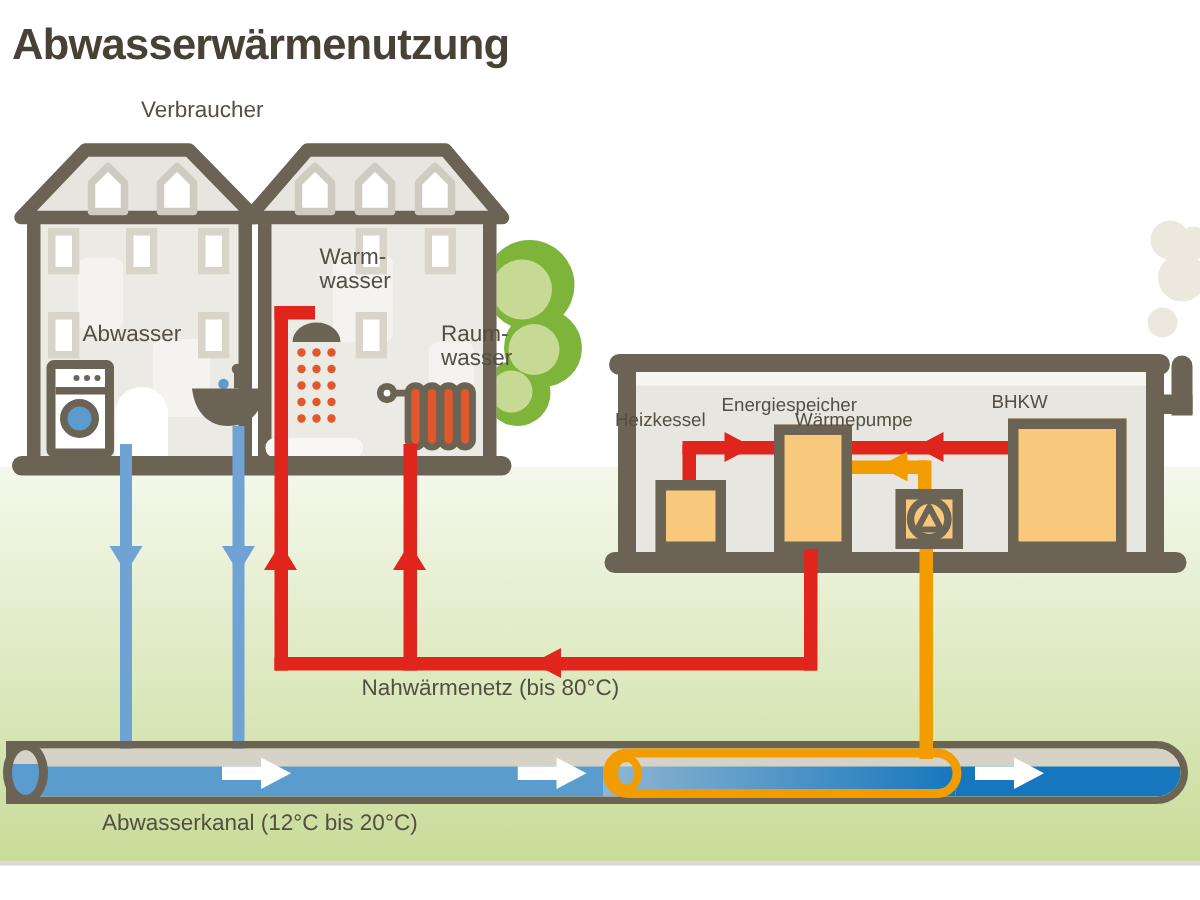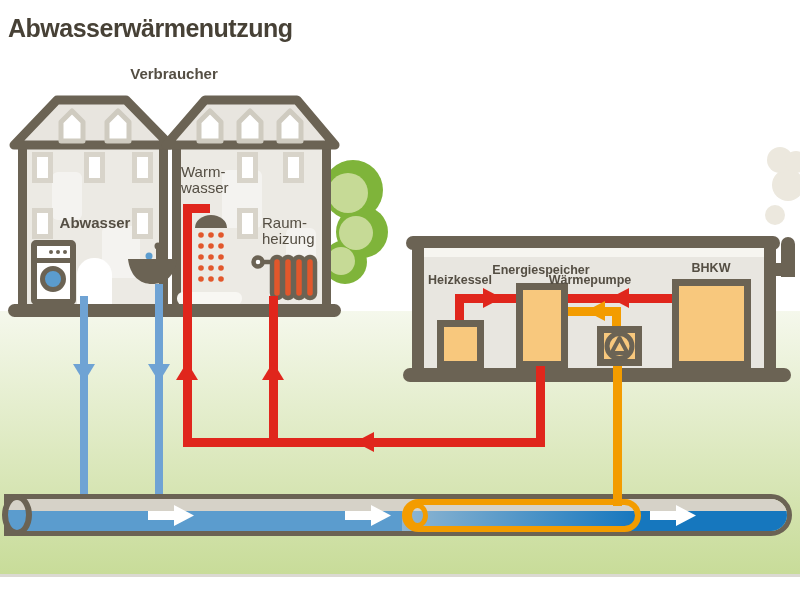--- a/index.html
+++ b/index.html
@@ -1,23 +1,23 @@
 <!DOCTYPE html>
 <html style="--outline-brown: #6B6354; --text: #544E43; --red: #E0261C; --orange: #F39C00; --warm-orange: #E2572B; --pipe-blue: #6FA3D4; --water-light: #5B9CCE; --water-dark: #1677BE; --box-fill: #F8C87D; --wall-fill: #ECEAE4; --roof-fill: #E8E5DF; --window-border: #D8D4CA; --interior-fill: #E8E6E0; --sewer-gray: #D6D2C8; --ground-top: #F5F8EC; --ground-bottom: #C8DC99; --tree-dark: #7FB43A; --tree-light: #C6DA96; --smoke: #ECE8DE;"><head>
 <meta charset="utf-8">
 <style>
   html,body{margin:0;padding:0;background:#fff;}
   #canvas{position:relative;width:800px;height:600px;background:#fff;overflow:hidden;
           font-family:"Liberation Sans","DejaVu Sans",sans-serif;color:var(--text,#544E43);}
   .abs{position:absolute;}
   .lbl{position:absolute;font-size:15px;color:var(--text,#544E43);white-space:nowrap;}
-  .ctr{text-align:center;font-weight:bold;}
-  .two-line{white-space:pre-line;line-height:16px;}
+  .ctr{text-align:left;}
+  .two-line{white-space:pre-line;line-height:16px;padding-left:32px;}
   .small-lbl{font-size:12.5px;}
-  #title{left:8px;top:14px;font-size:25px;font-weight:bold;color:#474136;letter-spacing:-.5px;}
+  #title{left:8px;top:14px;font-size:29px;font-weight:bold;color:#474136;letter-spacing:-.5px;}
   .ground{left:0;top:311px;width:800px;height:263px;
           background:linear-gradient(to bottom,var(--ground-top,#F5F8EC),var(--ground-bottom,#C8DC99));}
   .ground-edge{left:0;top:574px;width:800px;height:3px;background:#BDB9AD;opacity:.55;}
   .wall{background:var(--wall-fill,#ECEAE4);border-left:9px solid var(--outline-brown,#6B6354);
         border-right:9px solid var(--outline-brown,#6B6354);box-sizing:border-box;}
   .window{background:#fff;border:5px solid var(--window-border,#D8D4CA);box-sizing:border-box;width:21px;height:31px;}
   .patch{background:rgba(255,255,255,.45);border-radius:6px;}
   .basebar{background:var(--outline-brown,#6B6354);border-radius:7px;}
   .pipe-red{background:var(--red,#E0261C);}
   .pipe-orange{background:var(--orange,#F39C00);}
@@ -79,21 +79,21 @@
   <div class="abs window" style="left:237px;top:152px;"></div>
   <div class="abs window" style="left:283px;top:152px;"></div>
   <div class="abs window" style="left:237px;top:208px;"></div>
 
   <div class="abs" style="left:77px;top:258px;width:35px;height:47px;background:#fff;border-radius:17px 17px 0 0;"></div>
 
   <div class="lbl ctr" style="left:55px;top:214px;width:80px;">Abwasser</div>
   <div class="lbl two-line" style="left:181px;top:164px;">Warm-
 wasser</div>
   <div class="lbl two-line" style="left:262px;top:215px;">Raum-
-heizung</div>
+wasser</div>
 
   <div class="abs" style="left:31px;top:240px;width:45px;height:65px;background:#fff;border:6px solid var(--outline-brown,#6B6354);border-radius:5px;box-sizing:border-box;">
     <div class="abs" style="right:3px;top:4px;width:4px;height:4px;border-radius:50%;background:var(--outline-brown,#6B6354);"></div>
     <div class="abs" style="right:10px;top:4px;width:4px;height:4px;border-radius:50%;background:var(--outline-brown,#6B6354);"></div>
     <div class="abs" style="right:17px;top:4px;width:4px;height:4px;border-radius:50%;background:var(--outline-brown,#6B6354);"></div>
     <div class="abs" style="left:0;top:12px;width:33px;height:5px;background:var(--outline-brown,#6B6354);"></div>
     <div class="abs" style="left:3px;top:20px;width:26px;height:26px;border-radius:50%;background:var(--water-light,#5B9CCE);border:5px solid var(--outline-brown,#6B6354);box-sizing:border-box;"></div>
   </div>
 
   <svg class="abs" style="left:125px;top:240px;" width="55" height="50">
@@ -187,20 +187,21 @@
   <div class="abs pipe-red" style="left:183px;top:204px;width:9px;height:243px;"></div>
   <svg class="abs" style="left:194px;top:211px;" width="36" height="19">
     <path d="M1,17 A16,13 0 0 1 33,17 Z" fill="#6B6354"></path>
   </svg>
   <div class="abs pipe-red" style="left:269px;top:296px;width:9px;height:151px;"></div>
   <div class="abs pipe-red" style="left:183px;top:438px;width:361px;height:9px;"></div>
   <div class="abs pipe-red" style="left:536px;top:366px;width:9px;height:81px;"></div>
   <div class="abs arr arr-up" style="left:176px;top:362px;"></div>
   <div class="abs arr arr-up" style="left:262px;top:362px;"></div>
   <div class="abs arr arr-left-red" style="left:355px;top:432px;"></div>
+  <div class="lbl ctr" style="left:241px;top:450px;width:250px;">Nahwärmenetz (bis 80°C)</div>
 
   <div class="abs" style="left:4px;top:494px;width:788px;height:42px;border:5px solid var(--outline-brown,#6B6354);border-radius:0 21px 21px 0;box-sizing:border-box;overflow:hidden;">
     <div class="abs" style="left:0;top:0;width:778px;height:12px;background:var(--sewer-gray,#D6D2C8);"></div>
     <div class="abs" style="left:0;top:12px;width:393px;height:20px;background:var(--water-light,#5B9CCE);"></div>
     <div class="abs" style="left:393px;top:12px;width:235px;height:20px;background:linear-gradient(to right,#8FB6D2,var(--water-dark,#1677BE));"></div>
     <div class="abs" style="left:628px;top:12px;width:150px;height:20px;background:var(--water-dark,#1677BE);"></div>
   </div>
   <div class="abs" style="left:2px;top:494px;width:30px;height:42px;border:6px solid var(--outline-brown,#6B6354);border-radius:50%;box-sizing:border-box;background:linear-gradient(to bottom,#D6D2C8 0 32%,#5B9CCE 32%);"></div>
 
   <svg class="abs" style="left:148px;top:504px;" width="47" height="23">
@@ -210,14 +211,15 @@
       <polygon points="0,7 26,7 26,1 46,11.5 26,22 26,16 0,16" fill="#fff"></polygon>
     </svg>
   <svg class="abs" style="left:650px;top:504px;" width="47" height="23">
       <polygon points="0,7 26,7 26,1 46,11.5 26,22 26,16 0,16" fill="#fff"></polygon>
     </svg>
 
   <div class="abs pipe-orange" style="left:613px;top:366px;width:9px;height:140px;"></div>
   <div class="abs" style="left:402px;top:499px;width:239px;height:33px;border:6px solid var(--orange,#F39C00);border-radius:17px;box-sizing:border-box;"></div>
   <div class="abs" style="left:407px;top:503px;width:21px;height:25px;border:5px solid var(--orange,#F39C00);border-radius:50%;box-sizing:border-box;"></div>
 
+  <div class="lbl ctr" style="left:68px;top:540px;width:270px;">Abwasserkanal (12°C bis 20°C)</div>
 
 </div>
 
 </body></html>

